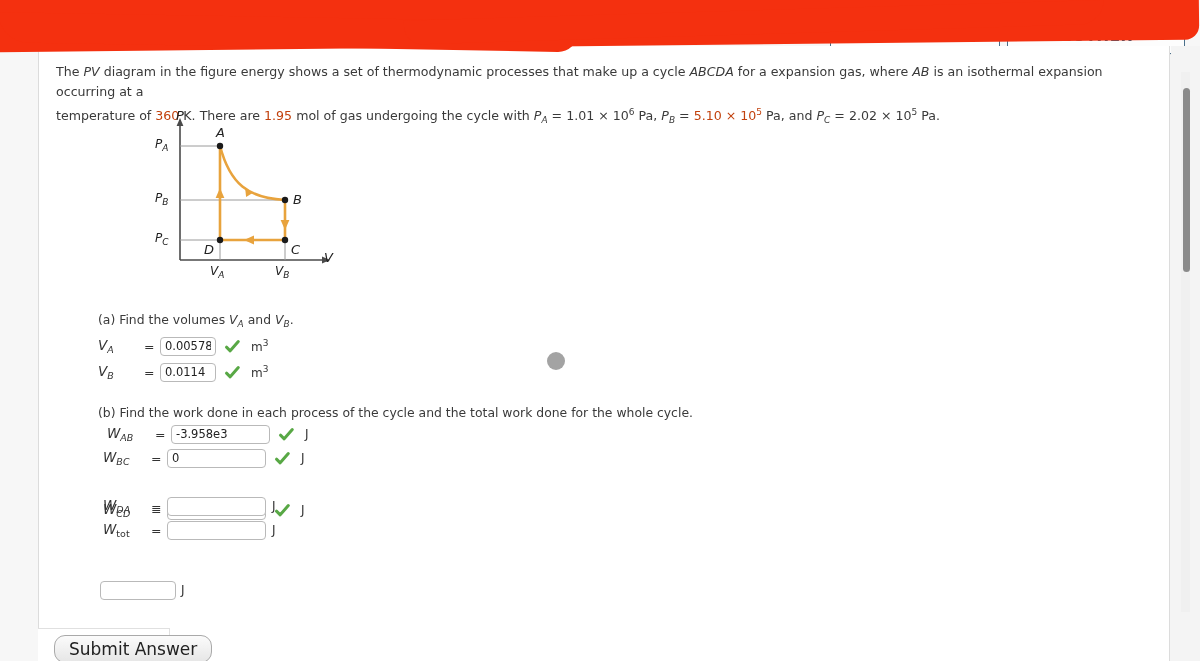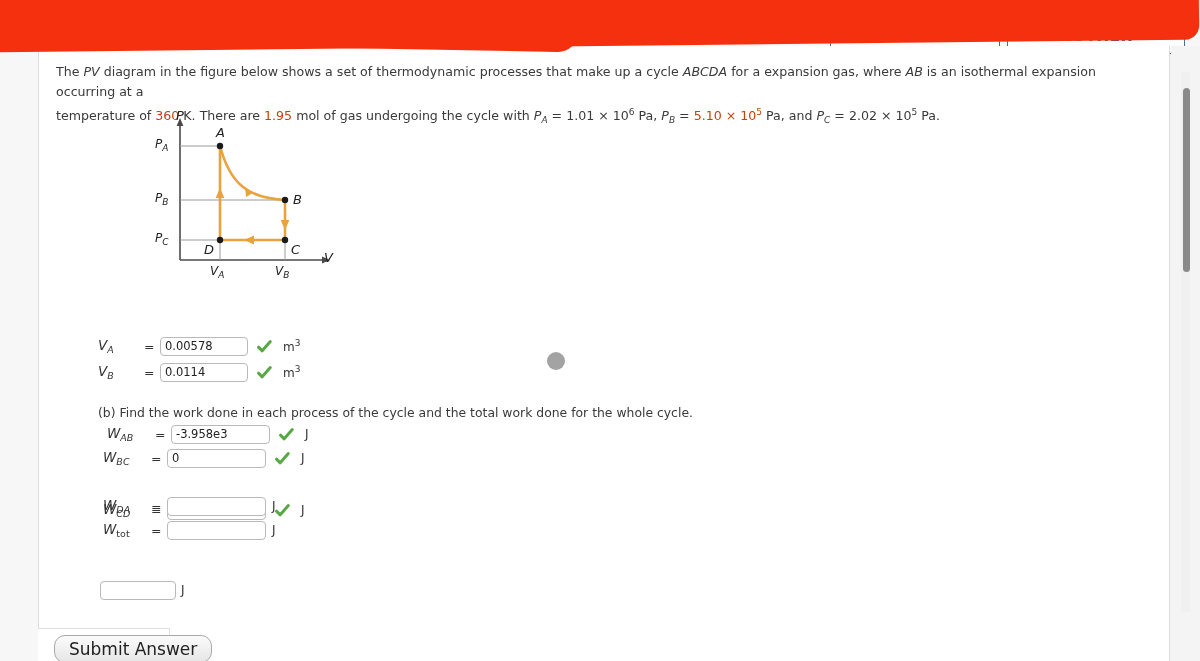--- a/index.html
+++ b/index.html
@@ -133,21 +133,21 @@
   #q-c { left: 98px; top: 562px; }
 
   .row { position: absolute; display: flex; align-items: center; height: 22px; }
   .varlbl {
     font-style: italic; font-size: 13.5px; color: #333;
     width: 46px; display:inline-block;
   }
   .varlbl sub { font-style: italic; font-size: 9.5px; }
   .eq { font-size: 12.5px; color:#333; width: 16px; display:inline-block; }
   .ansbox {
-    width: 88px; height: 19px;
+    width: 56px; height: 19px;
     border: 1px solid #b9b9b9;
     border-radius: 4px;
     background: #fff;
     font-size: 11.5px;
     font-family: "DejaVu Sans", sans-serif;
     color: #222;
     padding: 0 4px;
     outline: none;
   }
   .ansbox.wide { width: 99px; }
@@ -216,21 +216,21 @@
     <div class="ghost-btn" id="btn-d">NOTHER</div>
   </div>
   <div class="redaction"></div>
 
   <div class="gutter-left"></div>
   <div class="gutter-right"></div>
 
   <div class="content-panel"></div>
 
   <div class="prose">
-    <span>The </span><i>PV</i><span> diagram in the figure below shows a set of thermodynamic processes that make up a cycle </span><i>ABCDA</i><span> for a expansion gas, where </span><i>AB</i><span> is an isothermal expansion occurring at a</span><br>
+    <span>The </span><i>PV</i><span> diagram in the figure energy shows a set of thermodynamic processes that make up a cycle </span><i>ABCDA</i><span> for a expansion gas, where </span><i>AB</i><span> is an isothermal expansion occurring at a</span><br>
     <span>temperature of </span><span class="red">360</span><span> K. There are </span><span class="red">1.95</span><span> mol of gas undergoing the cycle with </span><i>P</i><sub>A</sub><span> = 1.01 × 10</span><sup>6</sup><span> Pa, </span><i>P</i><sub>B</sub><span> = </span><span class="red">5.10 × 10</span><sup class="red">5</sup><span> Pa, and </span><i>P</i><sub>C</sub><span> = 2.02 × 10</span><sup>5</sup><span> Pa.</span>
   </div>
 
   <div class="figure">
     <svg width="190" height="175" viewBox="0 0 190 175">
 
       <line x1="28" y1="12" x2="28" y2="148" stroke="#4a4a4a" stroke-width="1.6"></line>
       <polygon points="28,6 24.6,14 31.4,14" fill="#4a4a4a"></polygon>
       <line x1="28" y1="148" x2="172" y2="148" stroke="#4a4a4a" stroke-width="1.6"></line>
       <polygon points="178,148 170,144.6 170,151.4" fill="#4a4a4a"></polygon>
@@ -270,20 +270,23 @@
 
     <div style="position:absolute;left:58px;top:152px;font-style:italic;font-size:12px;color:#222;"><span>V</span><sub>A</sub></div>
     <div style="position:absolute;left:123px;top:152px;font-style:italic;font-size:12px;color:#222;"><span>V</span><sub>B</sub></div>
 
     <div style="position:absolute;left:64px;top:13px;font-style:italic;font-size:13px;color:#222;">A</div>
     <div style="position:absolute;left:141px;top:80px;font-style:italic;font-size:13px;color:#222;">B</div>
     <div style="position:absolute;left:139px;top:130px;font-style:italic;font-size:13px;color:#222;">C</div>
     <div style="position:absolute;left:52px;top:130px;font-style:italic;font-size:13px;color:#222;">D</div>
   </div>
 
+  <div class="qtext" id="q-a">
+    <span>(a) Find the volumes </span><i>V</i><sub>A</sub><span> and </span><i>V</i><sub>B</sub><span>.</span>
+  </div>
 
   <div class="row" id="row-va">
     <span class="varlbl"><span>V</span><sub>A</sub></span>
     <span class="eq">=</span>
     <input class="ansbox" value="0.00578" style="">
     <span class="check">
       <svg width="17" height="17" viewBox="0 0 17 17">
           <path d="M2.5 9.2 L6.2 12.8 L14.3 3.6" fill="none" stroke="#58a845" stroke-width="3" stroke-linecap="round" stroke-linejoin="round"></path>
         </svg>
     </span>

